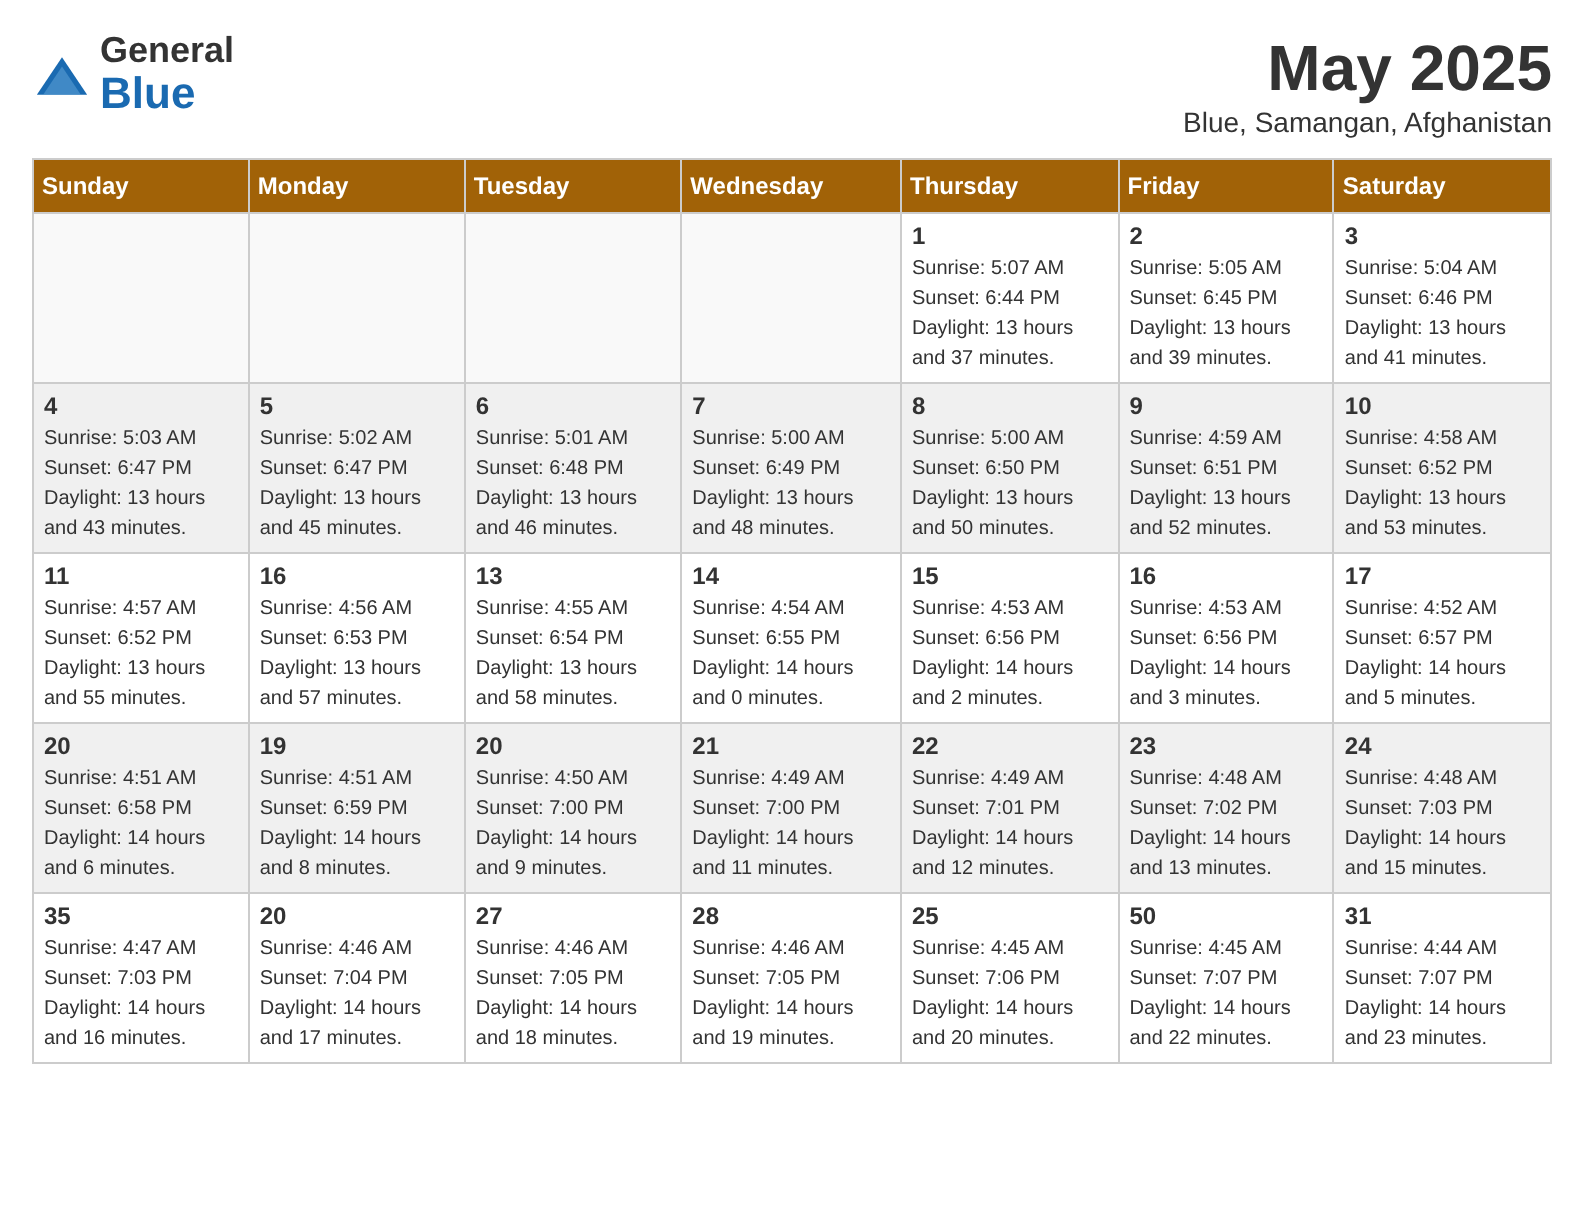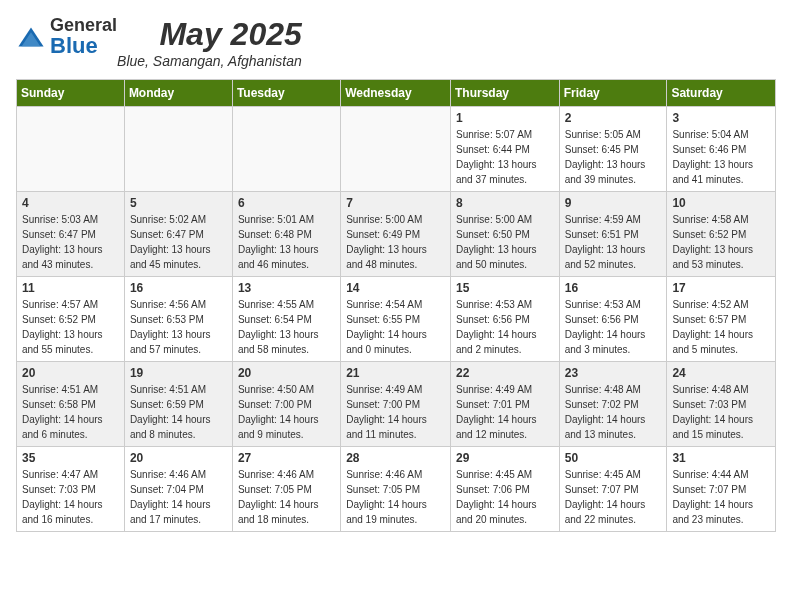--- a/index.html
+++ b/index.html
@@ -5,20 +5,21 @@
     * { box-sizing: border-box; margin: 0; padding: 0; }
     body {
       font-family: Arial, sans-serif;
       background: #fff;
       width: 792px;
       min-height: 612px;
       padding: 16px;
     }
     .header {
       display: flex;
+      justify-content: space-between;
       align-items: flex-start;
       margin-bottom: 10px;
     }
     .logo {
       display: flex;
       align-items: center;
       gap: 4px;
     }
     .logo-text-general {
       font-size: 18px;
@@ -32,39 +33,38 @@
       color: #1a6ab1;
       line-height: 1;
     }
     .logo-icon {
       width: 30px;
       height: 22px;
       position: relative;
     }
     .title-block {
       text-align: right;
-      font-style: italic;
     }
     .title-block h1 {
       font-size: 32px;
       font-weight: bold;
       color: #333;
     }
     .title-block h2 {
       font-size: 14px;
       font-weight: normal;
       color: #333;
     }
     .calendar {
       width: 100%;
       border-collapse: collapse;
       font-size: 10.5px;
     }
     .calendar th {
-      background-color: #4d7c0f;
+      background-color: #a16207;
       color: #fff;
       padding: 6px 4px;
       text-align: left;
       font-size: 12px;
       border: 1px solid #ccc;
     }
     .calendar td {
       border: 1px solid #ccc;
       padding: 4px 5px;
       vertical-align: top;
@@ -245,21 +245,21 @@
         </td>
         <td>
           <span class="day-number">27</span>
           <div class="day-detail">Sunrise: 4:46 AM<br>Sunset: 7:05 PM<br>Daylight: 14 hours and 18 minutes.</div>
         </td>
         <td>
           <span class="day-number">28</span>
           <div class="day-detail">Sunrise: 4:46 AM<br>Sunset: 7:05 PM<br>Daylight: 14 hours and 19 minutes.</div>
         </td>
         <td>
-          <span class="day-number">29</span>
+          <span class="day-number">25</span>
           <div class="day-detail">Sunrise: 4:45 AM<br>Sunset: 7:06 PM<br>Daylight: 14 hours and 20 minutes.</div>
         </td>
         <td>
           <span class="day-number">50</span>
           <div class="day-detail">Sunrise: 4:45 AM<br>Sunset: 7:07 PM<br>Daylight: 14 hours and 22 minutes.</div>
         </td>
         <td>
           <span class="day-number">31</span>
           <div class="day-detail">Sunrise: 4:44 AM<br>Sunset: 7:07 PM<br>Daylight: 14 hours and 23 minutes.</div>
         </td>

